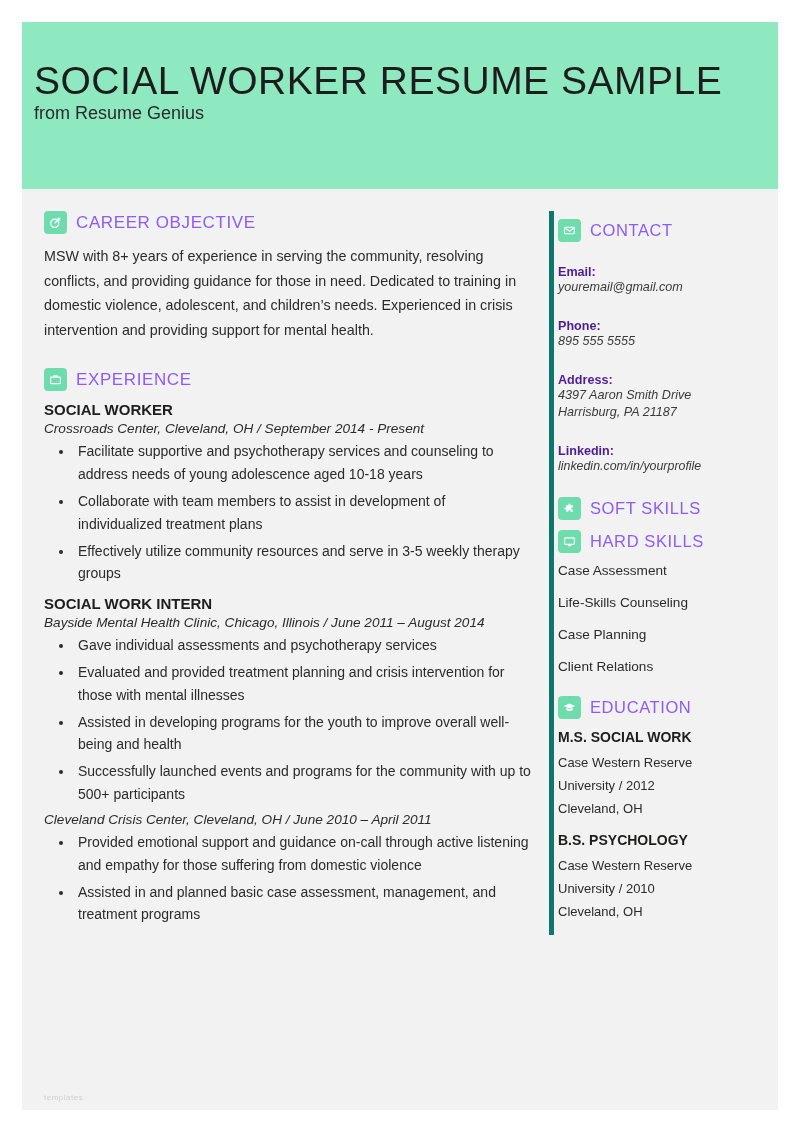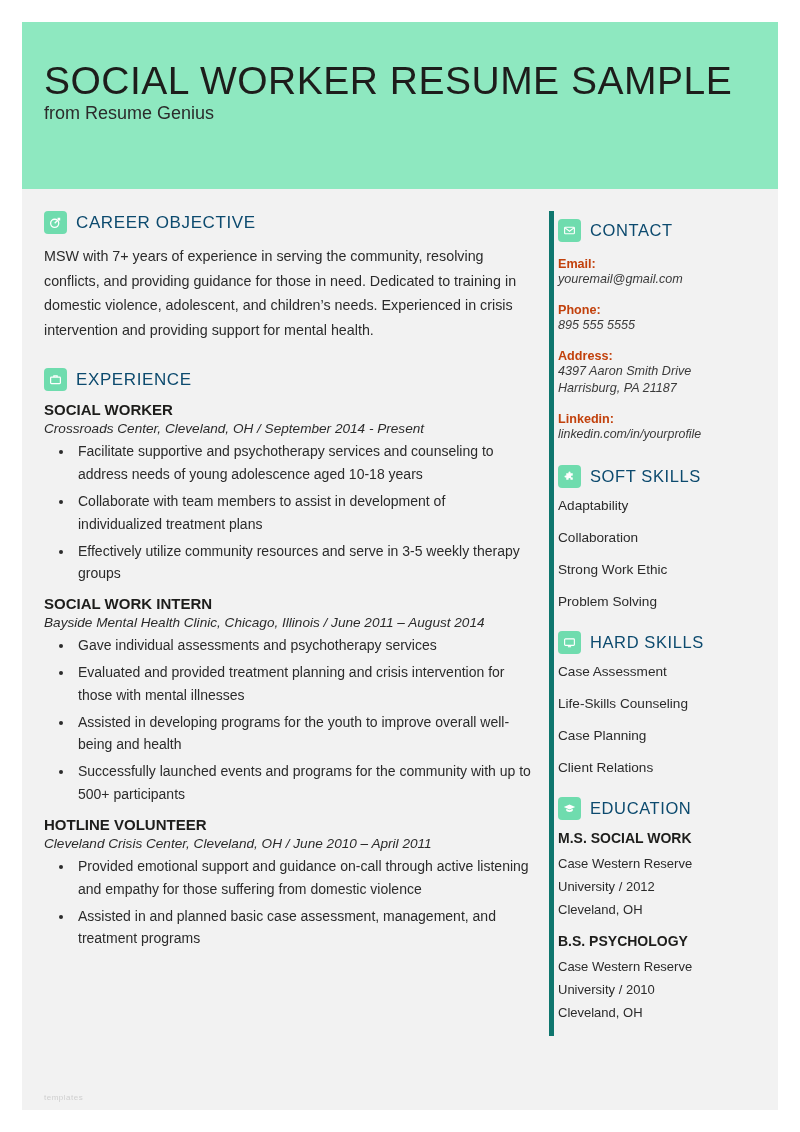--- a/index.html
+++ b/index.html
@@ -26,21 +26,21 @@
     width: 756px;
     height: 1088px;
     background: #f2f2f2;
     overflow: hidden;
   }
   
   .header {
     background: #8ee8c0;
     height: 167px;
     box-sizing: border-box;
-    padding: 38px 0 0 22px;
+    padding: 38px 0 0 12px;
   }
   .header h1 {
     margin: 0;
     font-size: 39px;
     font-weight: normal;
     letter-spacing: 0.5px;
     color: #1d1d1b;
     line-height: 1.1;
   }
   .header .subtitle {
@@ -66,21 +66,21 @@
   
   .sec-head {
     display: flex;
     align-items: center;
     gap: 9px;
     margin: 0 0 10px 0;
   }
   .sec-head .title {
     font-size: 17px;
     letter-spacing: 0.6px;
-    color: #0c4a6e;
+    color: #8b5cf6;
   }
   .right .sec-head .title {
     font-size: 16.5px;
   }
   .ic {
     width: 23px;
     height: 23px;
     border-radius: 4px;
     background: #6fdcae;
     display: inline-flex;
@@ -120,22 +120,22 @@
     font-size: 14px;
     line-height: 1.63;
     color: #2b2b2b;
     margin-bottom: 4px;
     padding-left: 4px;
   }
   
   .contact-label {
     font-size: 12.6px;
     font-weight: bold;
-    color: #c2410c;
-    margin-top: 15px;
+    color: #4c1d95;
+    margin-top: 23px;
   }
   .contact-value {
     font-size: 12.6px;
     color: #3a3a3a;
     line-height: 1.35;
     font-style: italic;
   }
   .contact-value.linked { font-size: 12.4px; }
   .right-block { margin-bottom: 22px; }
   .skill-item {
@@ -183,21 +183,21 @@
         <div class="sec-head">
           <span class="ic">
             <svg width="13" height="13" viewBox="0 0 16 16" fill="none" stroke="#ffffff" stroke-width="1.6">
               <circle cx="7" cy="9" r="5"></circle>
               <path d="M7 9 L13 3"></path>
               <path d="M10.5 3 L13 3 L13 5.5"></path>
             </svg>
           </span>
           <span class="title">CAREER OBJECTIVE</span>
         </div>
-        <p class="objective">MSW with 7+ years of experience in serving the community, resolving conflicts, and providing guidance for those in need. Dedicated to training in domestic violence, adolescent, and children’s needs. Experienced in crisis intervention and providing support for mental health.</p>
+        <p class="objective">MSW with 8+ years of experience in serving the community, resolving conflicts, and providing guidance for those in need. Dedicated to training in domestic violence, adolescent, and children’s needs. Experienced in crisis intervention and providing support for mental health.</p>
 
         <div class="sec-head">
           <span class="ic">
             <svg width="13" height="13" viewBox="0 0 16 16" fill="none" stroke="#ffffff" stroke-width="1.5">
               <rect x="2" y="5" width="12" height="8" rx="1"></rect>
               <path d="M6 5 V3.5 h4 V5"></path>
             </svg>
           </span>
           <span class="title">EXPERIENCE</span>
         </div>
@@ -217,21 +217,20 @@
           <div class="job-meta">Bayside Mental Health Clinic, Chicago, Illinois  /  June 2011 – August 2014</div>
           <ul class="bullets">
             <li>Gave individual assessments and psychotherapy services</li>
             <li>Evaluated and provided treatment planning and crisis intervention for those with mental illnesses</li>
             <li>Assisted in developing programs for the youth to improve overall well-being and health</li>
             <li>Successfully launched events and programs for the community with up to 500+ participants</li>
           </ul>
         </div>
 
         <div class="exp-block">
-          <div class="job-title">HOTLINE VOLUNTEER</div>
           <div class="job-meta">Cleveland Crisis Center, Cleveland, OH  /  June 2010 – April 2011</div>
           <ul class="bullets">
             <li>Provided emotional support and guidance on-call through active listening and empathy for those suffering from domestic violence</li>
             <li>Assisted in and planned basic case assessment, management, and treatment programs</li>
           </ul>
         </div>
 
       </div>
 
       <div class="right">
@@ -258,26 +257,20 @@
         </div>
 
         <div class="sec-head">
           <span class="ic">
             <svg width="13" height="13" viewBox="0 0 16 16" fill="#ffffff">
               <path d="M4 4h3a1.3 1.3 0 1 1 2 0h3v3a1.3 1.3 0 1 0 0 2v3H9a1.3 1.3 0 1 0-2 0H4V9a1.3 1.3 0 1 1 0-2z"></path>
             </svg>
           </span>
           <span class="title">SOFT SKILLS</span>
         </div>
-        <div class="right-block">
-          <div class="skill-item">Adaptability</div>
-          <div class="skill-item">Collaboration</div>
-          <div class="skill-item">Strong Work Ethic</div>
-          <div class="skill-item">Problem Solving</div>
-        </div>
 
         <div class="sec-head">
           <span class="ic">
             <svg width="13" height="13" viewBox="0 0 16 16" fill="none" stroke="#ffffff" stroke-width="1.4">
               <rect x="2" y="3.5" width="12" height="8" rx="1"></rect>
               <path d="M6 13.2h4"></path>
             </svg>
           </span>
           <span class="title">HARD SKILLS</span>
         </div>

